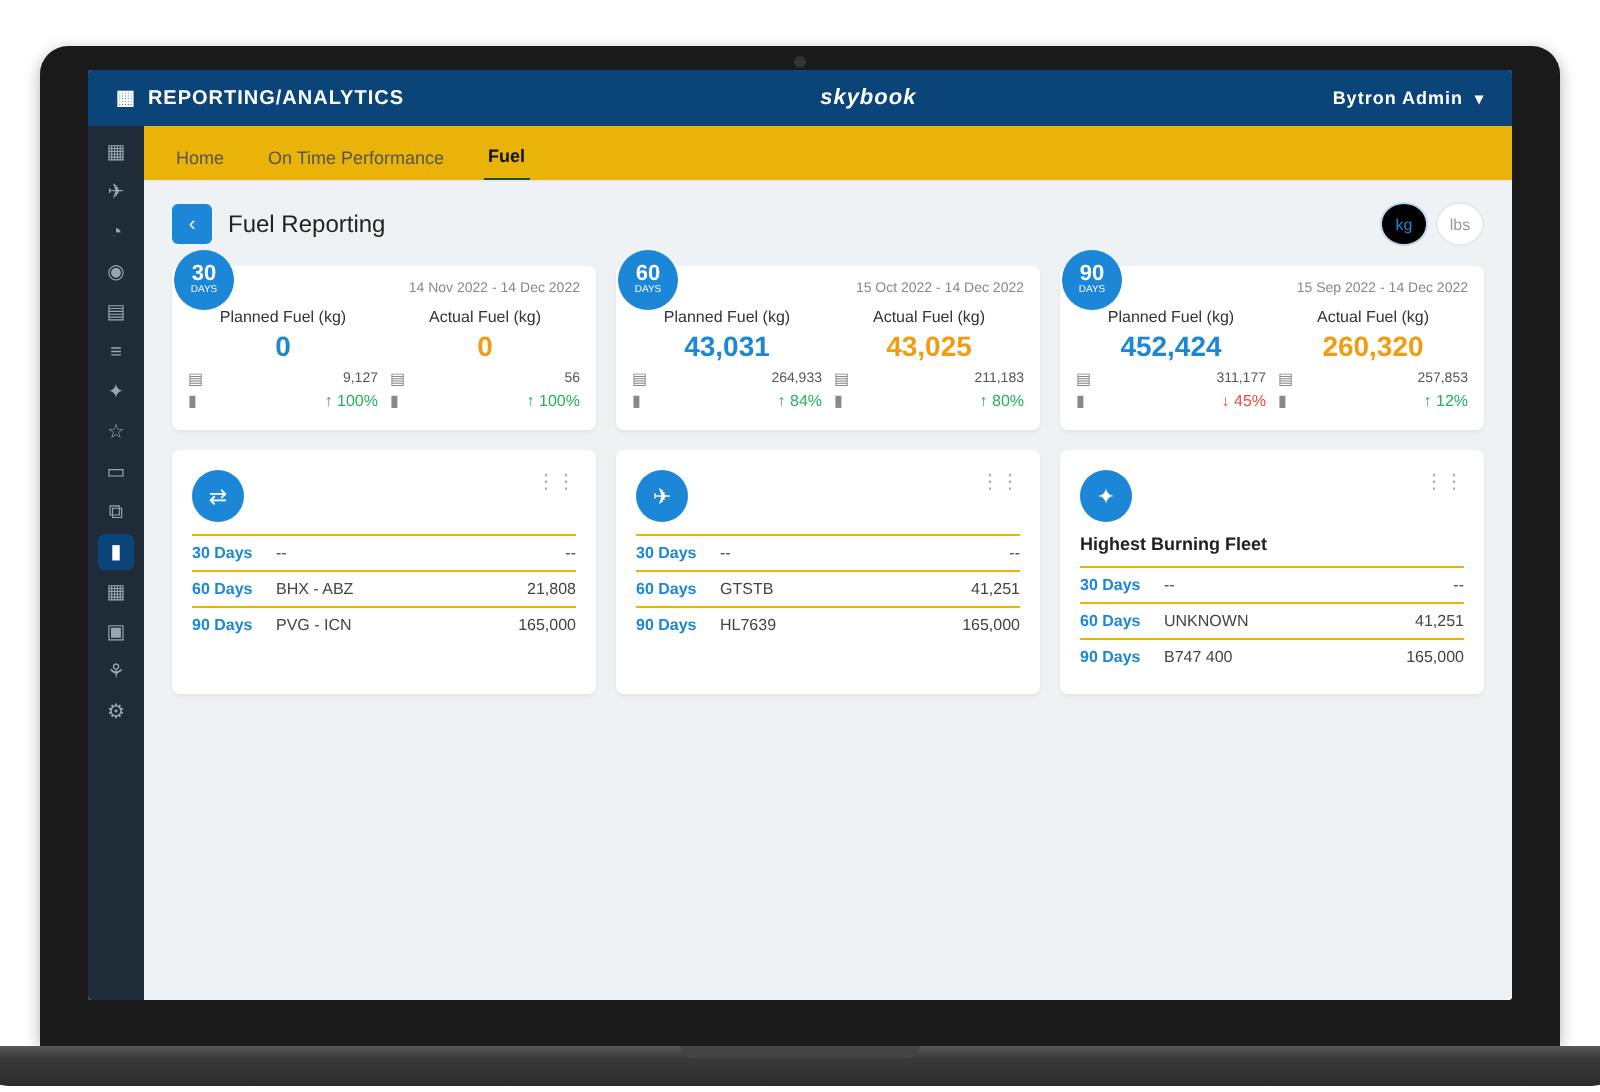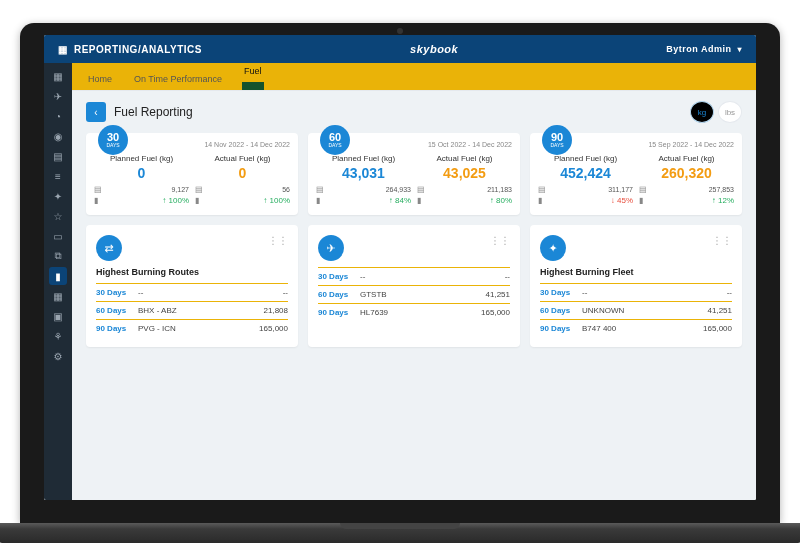--- a/index.html
+++ b/index.html
@@ -14,31 +14,31 @@
 .brand{flex:1;text-align:center;font-style:italic;font-weight:700;font-size:11px;letter-spacing:.5px}
 .user-block{display:flex;align-items:center;gap:6px;font-size:9px;font-weight:700}
 .chev{font-size:8px}
 .app{flex:1;display:flex;min-height:0;background:#eef2f5}
 .sidenav{width:28px;background:#1f2b36;display:flex;flex-direction:column;align-items:center;padding:4px 0;gap:2px}
 .sidenav-item{width:18px;height:18px;display:flex;align-items:center;justify-content:center;color:#9aa5b0;font-size:10px;cursor:pointer;border-radius:3px}
 .sidenav-item.active{color:#fff;background:#0b4478}
 .main{flex:1;overflow:auto;background:#eef2f5}
 .tabs{background:#eab308;height:28px;display:flex;align-items:flex-end;padding:0 14px;border-bottom:1px solid #e5e9ee;gap:18px}
 .tab{font-size:9px;color:#555;padding:6px 2px;cursor:pointer}
-.tab.active{color:#111;border-bottom:8px solid #14532d;font-weight:400}
+.tab.active{color:#111;border-bottom:1px solid #14532d;font-weight:700}
 .page-header{display:flex;align-items:center;justify-content:space-between;padding:10px 14px}
 .page-title-wrap{display:flex;align-items:center;gap:8px}
 .back-btn{width:20px;height:20px;background:#1b87d6;color:#fff;display:flex;align-items:center;justify-content:center;border-radius:3px;font-size:10px;cursor:pointer}
 .page-title{font-size:12px;font-weight:400;color:#222}
 .unit-toggle{display:flex;gap:4px}
 .unit-btn{width:24px;height:22px;border-radius:50%;font-size:8px;display:flex;align-items:center;justify-content:center;cursor:pointer;border:1px solid #e5e9ee;background:#fff;color:#999}
 .unit-btn.active{background:#000000;color:#1b87d6;border-color:#b5d8f0}
 .cards-row{display:flex;gap:10px;padding:0 14px 10px}
 .card{flex:1;background:#fff;border-radius:4px;padding:8px;box-shadow:0 1px 2px rgba(0,0,0,.06);position:relative}
-.days-badge{position:absolute;top:-8px;left:12px;width:30px;height:30px;border-radius:50%;background:#1b87d6;color:#fff;display:flex;flex-direction:column;align-items:center;justify-content:center;font-weight:700;line-height:1}
+.days-badge{position:absolute;top:-8px;left:1px;width:30px;height:30px;border-radius:50%;background:#1b87d6;color:#fff;display:flex;flex-direction:column;align-items:center;justify-content:center;font-weight:700;line-height:1}
 .days-num{font-size:11px}
 .days-label{font-size:5px;font-weight:400}
 .date-range{text-align:right;font-size:7px;color:#888;margin-bottom:6px}
 .fuel-grid{display:flex;gap:6px}
 .fuel-col{flex:1;text-align:center}
 .fuel-label{font-size:8px;color:#333;margin-bottom:2px}
 .fuel-value{font-size:14px;font-weight:700;margin-bottom:4px}
 .fuel-value.blue{color:#1b87d6}
 .fuel-value.orange{color:#f39c12}
 .sub-row{display:flex;align-items:center;justify-content:space-between;font-size:7px;color:#555;margin:2px 0}
@@ -204,21 +204,20 @@
                     <span class="pct up">↑ 12%</span>
                   </div>
       </div>
     </div>
             </div>
           </div>
         <div class="cards-row" id="sections-row">
             <div class="sec-card">
     <div class="sec-menu">⋮⋮</div>
     <div class="sec-icon">⇄</div>
-    <div class="sec-title">Highest Burning Routes</div>
     <div class="sec-row">
                 <span class="sec-days">30 Days</span>
                 <span class="sec-name">--</span>
                 <span class="sec-val">--</span>
               </div>
               <div class="sec-row">
                 <span class="sec-days">60 Days</span>
                 <span class="sec-name">BHX - ABZ</span>
                 <span class="sec-val">21,808</span>
               </div>

